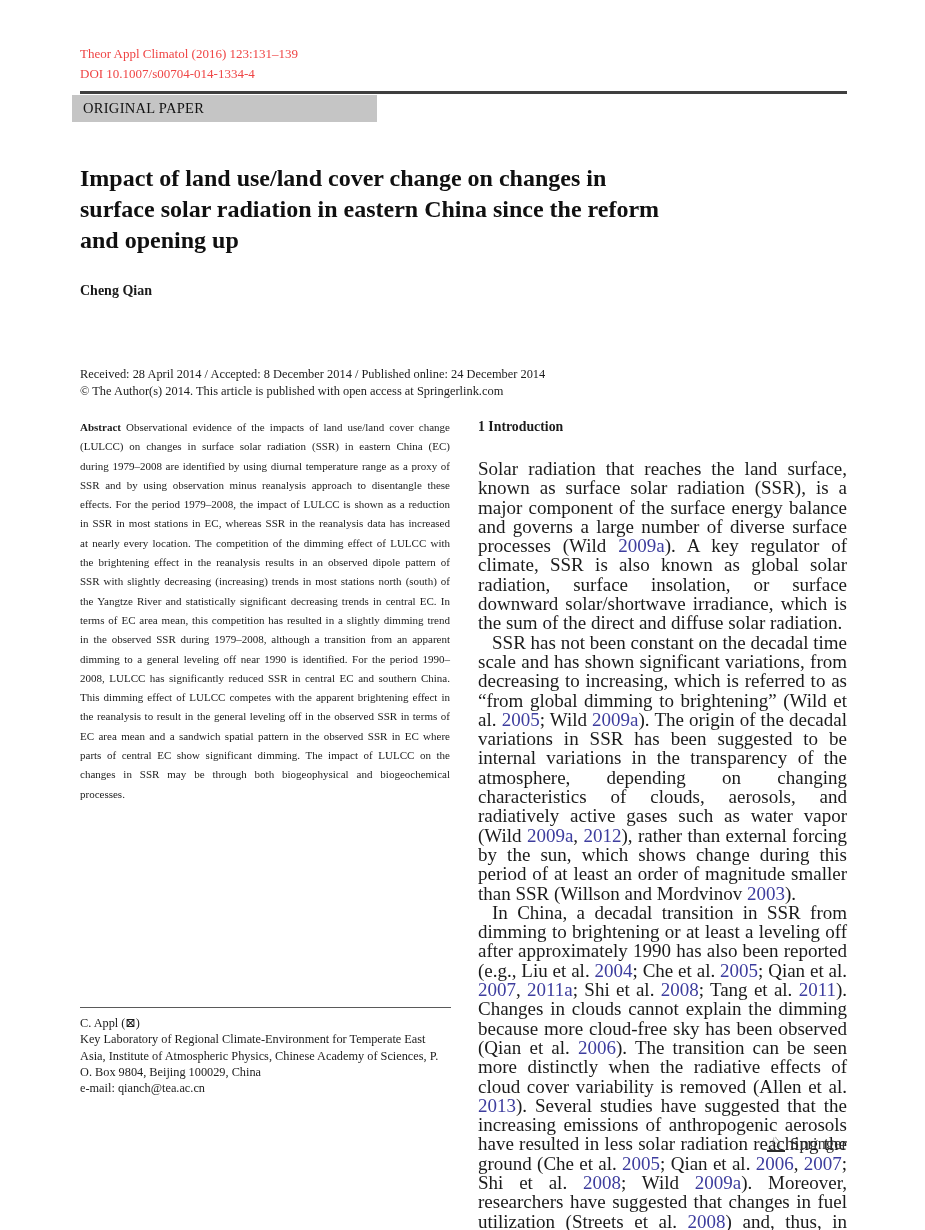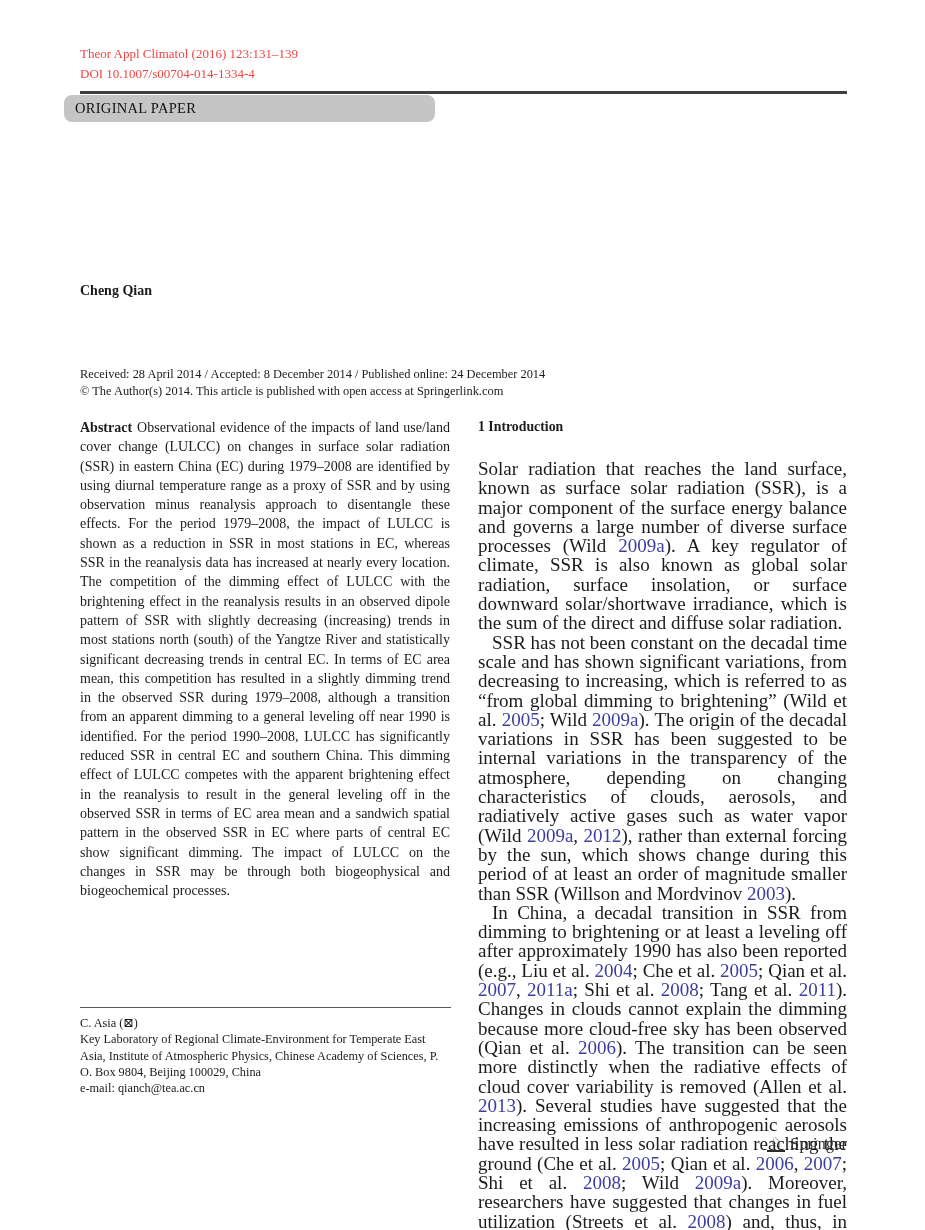--- a/index.html
+++ b/index.html
@@ -15,23 +15,22 @@
 
   .header-meta {
     position: absolute; top: 44px; left: 80px; width: 767px;
     font-size: 13px; line-height: 20px; color: #ef4444;
   }
   .top-rule {
     position: absolute; top: 91px; left: 80px; width: 767px; height: 3px;
     background: #3f3f3f;
   }
   .banner {
-    position: absolute; top: 95px; left: 64px; width: 371px; height: 27px;
+    position: absolute; top: 95px; left: 72px; width: 305px; height: 27px;
     background: #c5c5c5;
-    border-radius: 8px;
   }
   .banner span {
     display: block; padding-left: 11px; font-size: 14.5px; line-height: 27px;
     letter-spacing: 0.3px; color: #111;
   }
   .title {
     position: absolute; top: 163px; left: 80px; width: 588px;
     font-size: 24px; font-weight: bold; line-height: 31px; color: #101010;
   }
   .author {
@@ -43,21 +42,21 @@
     font-size: 12.4px; line-height: 17px;
   }
   .columns {
     position: absolute; top: 418px; left: 80px; width: 767px;
     display: flex; gap: 28px;
   }
   .col-left  { width: 370px; }
   .col-right { width: 369px; }
 
   .abstract {
-    font-size: 14px; line-height: 19.3px; text-align: justify;
+    font-size: 11px; line-height: 19.3px; text-align: justify;
     word-spacing: 0.6px;
   }
   .abstract b { margin-right: 5px; }
 
   .section-heading {
     font-size: 13.8px; font-weight: bold; margin: 1px 0 24px 0;
   }
   .body-par {
     font-size: 19px; line-height: 19.3px; text-align: justify;
   }
@@ -92,20 +91,21 @@
     <div>Theor Appl Climatol (2016) 123:131–139</div>
     <div>DOI 10.1007/s00704-014-1334-4</div>
   </div>
 
   <div class="top-rule"></div>
 
   <div class="banner">
     <span>ORIGINAL PAPER</span>
   </div>
 
+  <h1 class="title">Impact of land use/land cover change on changes in surface solar radiation in eastern China since the reform and opening up</h1>
 
   <div class="author">Cheng Qian</div>
 
   <div class="dates">
     <div>Received: 28 April 2014 / Accepted: 8 December 2014 / Published online: 24 December 2014</div>
     <div>© The Author(s) 2014. This article is published with open access at Springerlink.com</div>
   </div>
 
   <div class="columns">
 
@@ -116,21 +116,21 @@
     <div class="col-right">
       <div class="section-heading">1 Introduction</div>
       <p class="body-par"><span>Solar radiation that reaches the land surface, known as surface solar radiation (SSR), is a major component of the surface energy balance and governs a large number of diverse surface processes (Wild </span><span class="cite">2009a</span><span>). A key regulator of climate, SSR is also known as global solar radiation, surface insolation, or surface downward solar/shortwave irradiance, which is the sum of the direct and diffuse solar radiation.</span></p>
       <p class="body-par indent"><span>SSR has not been constant on the decadal time scale and has shown significant variations, from decreasing to increasing, which is referred to as “from global dimming to brightening” (Wild et al. </span><span class="cite">2005</span><span>; Wild </span><span class="cite">2009a</span><span>). The origin of the decadal variations in SSR has been suggested to be internal variations in the transparency of the atmosphere, depending on changing characteristics of clouds, aerosols, and radiatively active gases such as water vapor (Wild </span><span class="cite">2009a</span><span>, </span><span class="cite">2012</span><span>), rather than external forcing by the sun, which shows change during this period of at least an order of magnitude smaller than SSR (Willson and Mordvinov </span><span class="cite">2003</span><span>).</span></p>
       <p class="body-par indent"><span>In China, a decadal transition in SSR from dimming to brightening or at least a leveling off after approximately 1990 has also been reported (e.g., Liu et al. </span><span class="cite">2004</span><span>; Che et al. </span><span class="cite">2005</span><span>; Qian et al. </span><span class="cite">2007</span><span>, </span><span class="cite">2011a</span><span>; Shi et al. </span><span class="cite">2008</span><span>; Tang et al. </span><span class="cite">2011</span><span>). Changes in clouds cannot explain the dimming because more cloud-free sky has been observed (Qian et al. </span><span class="cite">2006</span><span>). The transition can be seen more distinctly when the radiative effects of cloud cover variability is removed (Allen et al. </span><span class="cite">2013</span><span>). Several studies have suggested that the increasing emissions of anthropogenic aerosols have resulted in less solar radiation reaching the ground (Che et al. </span><span class="cite">2005</span><span>; Qian et al. </span><span class="cite">2006</span><span>, </span><span class="cite">2007</span><span>; Shi et al. </span><span class="cite">2008</span><span>; Wild </span><span class="cite">2009a</span><span>). Moreover, researchers have suggested that changes in fuel utilization (Streets et al. </span><span class="cite">2008</span><span>) and, thus, in anthropogenic aerosol composition and associated single-scattering albedo (Qian et al.</span></p>
     </div>
 
   </div>
 
   <div class="footnote">
-    <p class="fn-line">C. Asia (⊠)</p>
+    <p class="fn-line">C. Appl (⊠)</p>
     <p class="fn-line">Key Laboratory of Regional Climate-Environment for Temperate East Asia, Institute of Atmospheric Physics, Chinese Academy of Sciences, P. O. Box 9804, Beijing 100029, China</p>
     <p class="fn-line">e-mail: qianch@tea.ac.cn</p>
   </div>
 
   <div class="springer-logo">
     <span class="logo-knight">♘</span>
     <span class="logo-word">Springer</span>
   </div>
 
 </div>

